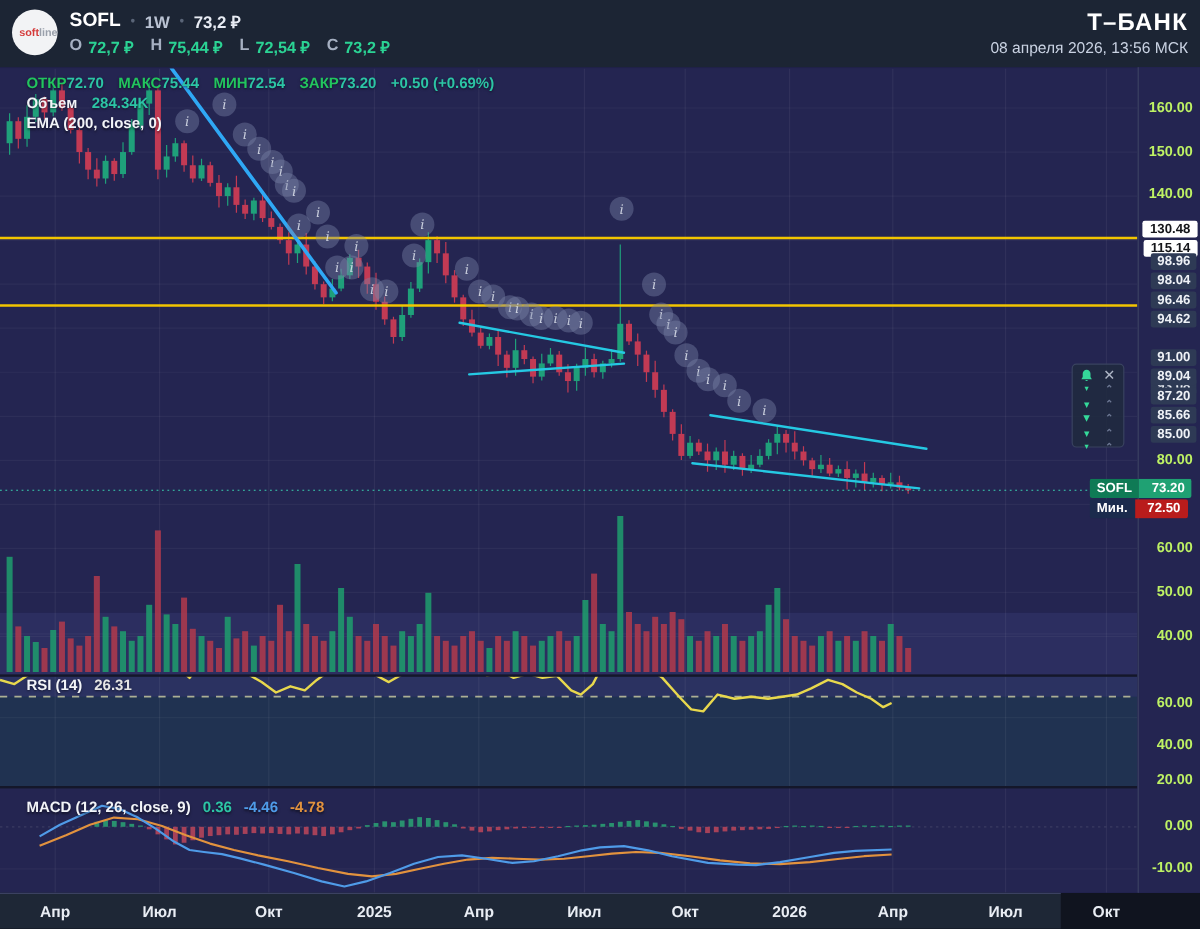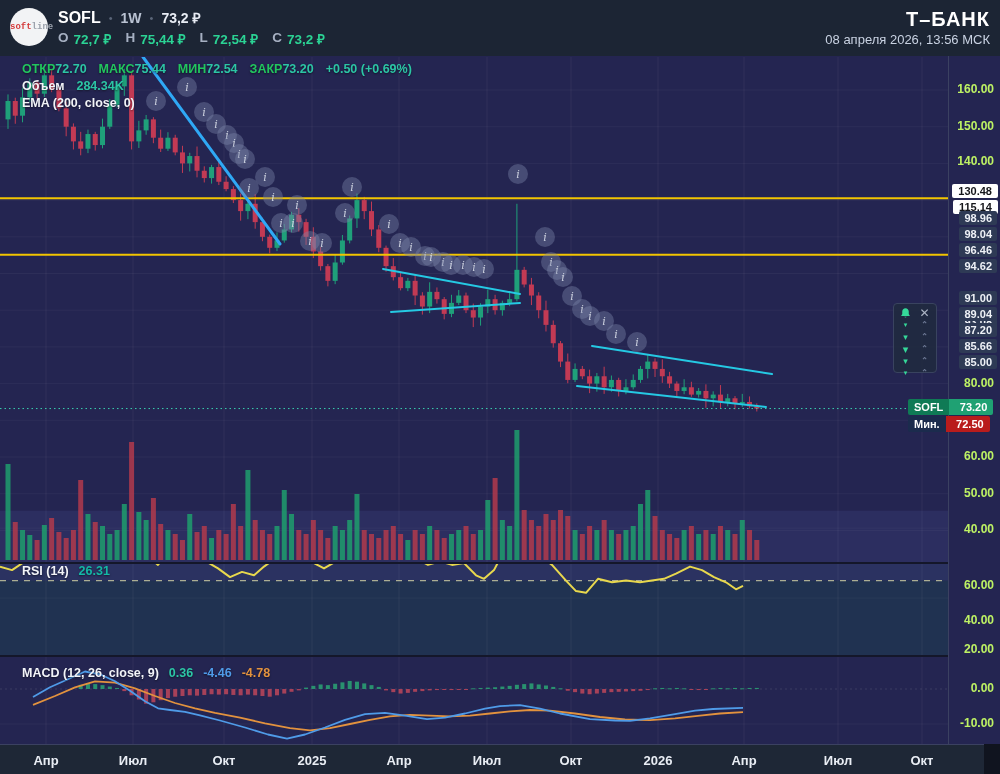--- a/index.html
+++ b/index.html
@@ -3,21 +3,21 @@
 <meta charset="utf-8">
 <style>
   * { margin:0; padding:0; box-sizing:border-box; }
   html,body { width:1000px; height:774px; overflow:hidden; background:#10141f;
               font-family:"Liberation Sans", sans-serif; }
   .screen { position:relative; width:1000px; height:774px; background:#10141f; }
 
   
   .header { position:absolute; left:0; top:0; width:1000px; height:56px; background:#1c2534; }
   .logo { position:absolute; left:10px; top:8px; width:38px; height:38px; border-radius:50%;
-          background:#f2f3f5; display:flex; align-items:center; justify-content:flex-start;font-family:Liberation Mono, monospace; }
+          background:#f2f3f5; display:flex; align-items:center; justify-content:flex-end; }
   .logo-txt { font-size:9px; font-weight:700; letter-spacing:0; }
   .logo-soft { color:#d43a3a; } .logo-line { color:#9aa0ab; }
   .h-row1 { position:absolute; left:58px; top:8px; display:flex; align-items:center; gap:8px; }
   .h-sym { color:#ffffff; font-weight:700; font-size:16px; }
   .h-dot { color:#5a6578; font-size:11px; }
   .h-int { color:#b9c2d2; font-size:14px; font-weight:600; }
   .h-price { color:#e8ecf4; font-size:14px; font-weight:600; }
   .h-row2 { position:absolute; left:58px; top:30px; display:flex; align-items:center; gap:14px; }
   .ohlc-pair { display:flex; gap:5px; font-size:13.5px; font-weight:600; }
   .ohlc-l { color:#a6b0c2; } .ohlc-v { color:#2bd394; }
@@ -44,36 +44,36 @@
 
   
   .legend { position:absolute; left:22px; top:5px; color:#f2f4f8; font-size:12.5px;
             font-weight:700; text-shadow:0 1px 2px rgba(0,0,0,.5); }
   .lg-row { display:flex; gap:12px; align-items:center; height:16px; margin-bottom:1px; }
   .lg-title { color:#f2f4f8; }
   .lg-pair span.k { color:#22c55e; } .lg-pair span.v { color:#2cc5a5; }
   .lg-teal { color:#2cc5a5; }
   .rsi-label { position:absolute; left:22px; top:508px; font-size:12.5px; font-weight:700;
                color:#f2f4f8; display:flex; gap:10px; text-shadow:0 1px 2px rgba(0,0,0,.5);}
-  .rsi-val { color:#14b8a6; }
+  .rsi-val { color:#e5e5e5; }
   .macd-label { position:absolute; left:22px; top:610px; font-size:12.5px; font-weight:700;
                 color:#f2f4f8; display:flex; gap:10px; text-shadow:0 1px 2px rgba(0,0,0,.5);}
   .macd-v1 { color:#2cc5a5; } .macd-v2 { color:#4f9be8; } .macd-v3 { color:#e2923e; }
 
   
   .bell-widget { position:absolute; left:893px; top:247px; width:44px; height:70px;
                  background:rgba(32,42,62,.85); border:1px solid #39435f; border-radius:4px;
                  display:grid; grid-template-columns:1fr 1fr; padding:3px 2px; }
   .bw-cell { display:flex; align-items:center; justify-content:center; height:12px; }
   .bw-arrow { color:#35d99a; line-height:8px; }
   .bw-chev { color:#6d7894; font-size:8px; line-height:8px; font-weight:700; }
   .bw-x { color:#aeb6c6; font-size:12px; line-height:12px; }
 
   
-  .time-axis { position:absolute; left:0; top:744px; width:984px; height:30px;
+  .time-axis { position:absolute; left:0; top:744px; width:884px; height:30px;
                background:#1e2736; border-top:1px solid #3b4161; }
   .t-lab { position:absolute; top:50%; transform:translate(-50%,-50%); color:#e9edf4;
            font-size:13px; font-weight:700; }
 </style>
 </head>
 <body>
 
 <div class="screen">
 
   <div class="header">

